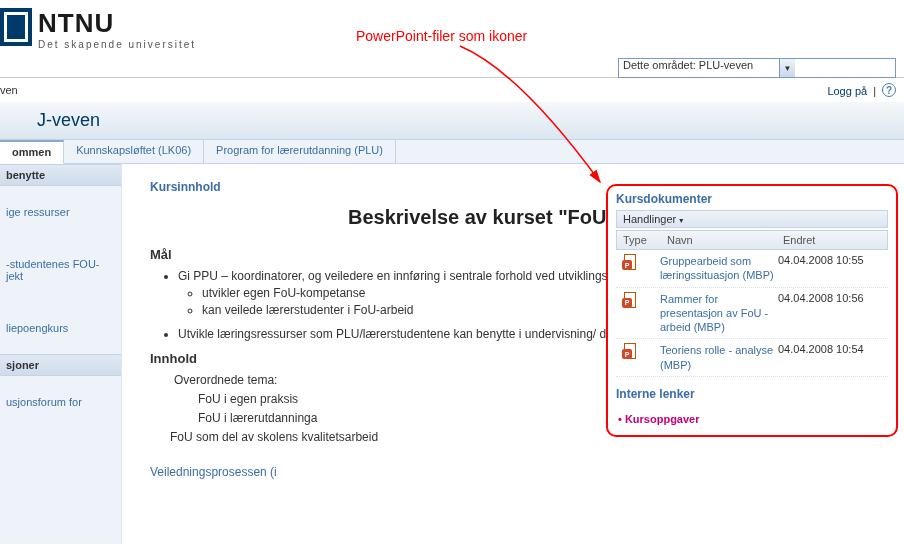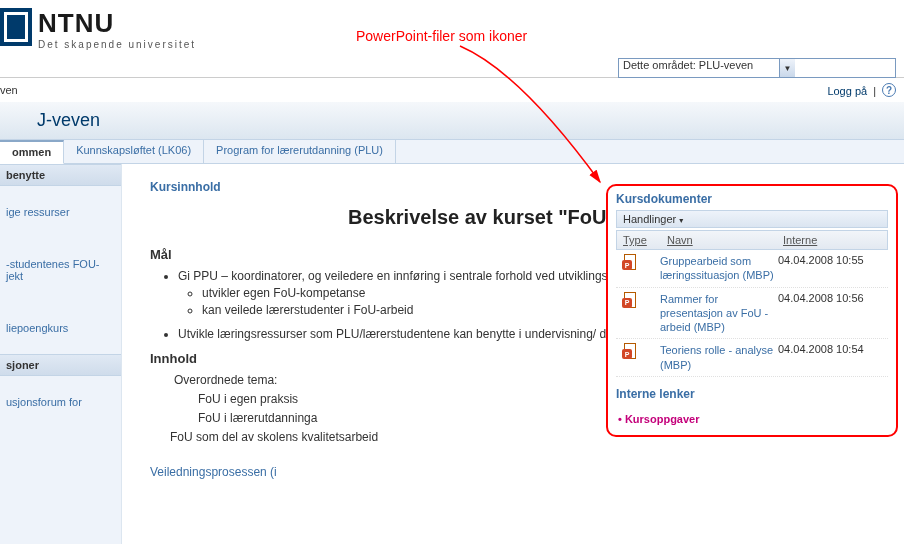--- a/index.html
+++ b/index.html
@@ -47,21 +47,21 @@
 .main ul ul { margin-left: 24px; }
 .main li { font-size: 12px; line-height: 1.4; }
 .main p { font-size: 12px; line-height: 1.4; margin: 2px 0 2px 24px; }
 .bottom-link { color: #3a6ea5; text-align: left; margin-top: 20px; font-size: 12px; }
 
 .docs-panel { position: absolute; right: 6px; top: 184px; width: 292px; border: 2px solid red; border-radius: 10px; padding: 6px 8px 10px 8px; background: #fff; }
 .docs-title { font-size: 12px; font-weight: bold; color: #3a6ea5; margin-bottom: 4px; }
 .docs-toolbar { background: linear-gradient(#eef3fa,#dbe5f1); border: 1px solid #c3d4e6; padding: 2px 6px; font-size: 11px; color: #333; margin-bottom: 2px; }
 .docs-toolbar .caret { font-size: 8px; }
 .docs-header { display:flex; background: linear-gradient(#f2f5f9,#e3e9f1); border: 1px solid #c3d4e6; font-size: 11px; color: #555; }
-.docs-header div { padding: 3px 6px; text-decoration: underline; }
+.docs-header div { padding: 3px 6px; }
 .col-type { width: 44px; }
 .col-name { flex: 1; }
 .col-date { width: 110px; }
 .doc-row { display:flex; padding: 4px 0; border-bottom: 1px dotted #e0e0e0; }
 .doc-row:last-of-type { border-bottom: none; }
 .doc-type { width: 44px; padding-left: 6px; }
 .doc-name { flex: 1; font-size: 11px; color: #3a6ea5; padding-right: 4px; line-height: 1.3; }
 .doc-date { width: 110px; font-size: 11px; color: #333; }
 .ppt-icon { display: inline-block; width: 16px; height: 16px; position: relative; }
 .ppt-icon .base { position:absolute; left:2px; top:0; width:12px; height:16px; background:#fff; border:1px solid #b55a00; }
@@ -151,21 +151,21 @@
 
 <div class="docs-panel">
   <div class="docs-title">Kursdokumenter</div>
   <div class="docs-toolbar">
     <span>Handlinger</span>
     <span class="caret">▾</span>
   </div>
   <div class="docs-header">
     <div class="col-type">Type</div>
     <div class="col-name">Navn</div>
-    <div class="col-date">Interne</div>
+    <div class="col-date">Endret</div>
   </div>
 
   <div class="doc-row">
     <div class="doc-type"><span class="ppt-icon"><span class="base"></span><span class="badge">P</span></span></div>
     <div class="doc-name">Gruppearbeid som læringssituasjon (MBP)</div>
     <div class="doc-date">04.04.2008 10:55</div>
   </div>
   <div class="doc-row">
     <div class="doc-type"><span class="ppt-icon"><span class="base"></span><span class="badge">P</span></span></div>
     <div class="doc-name">Rammer for presentasjon av FoU -arbeid (MBP)</div>

